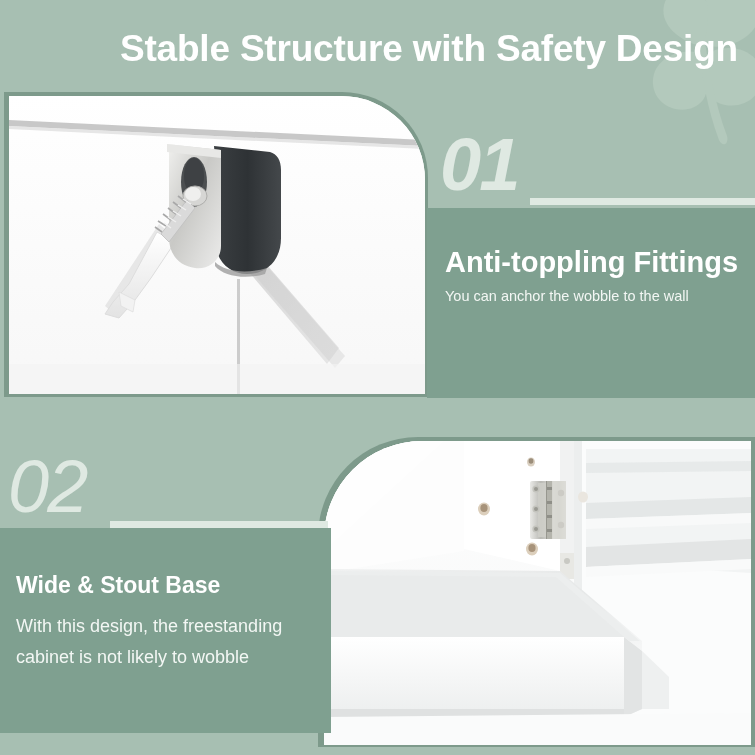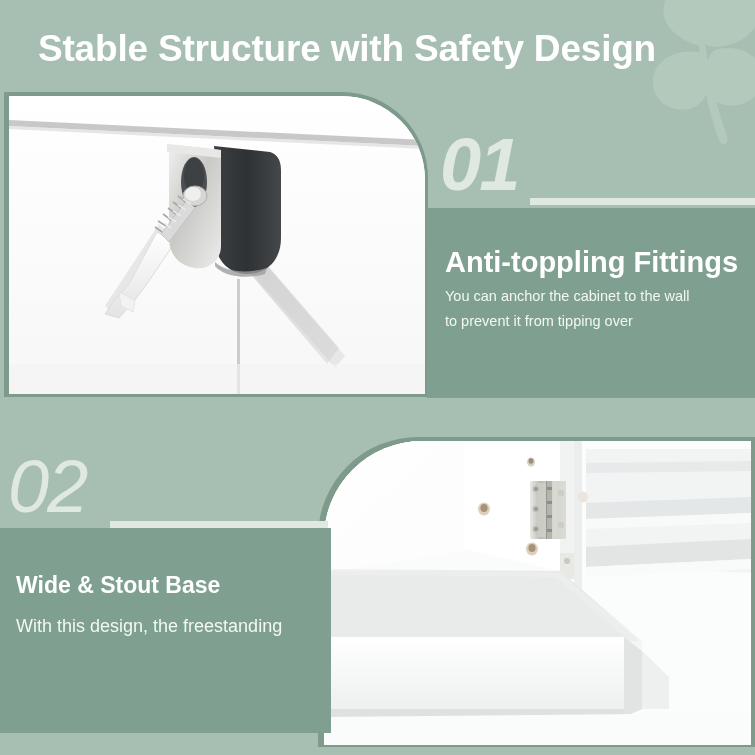--- a/index.html
+++ b/index.html
@@ -20,20 +20,21 @@
     z-index:1;
   }
 
   
   .headline {
     position:absolute;
     left:38px; top:18px;
     width:700px; height:60px;
     display:flex; align-items:center;
     z-index:5;
+    justify-content:flex-end;
   }
   .headline-text {
     color:#ffffff;
     font-size:37px;
     font-weight:bold;
     letter-spacing:-0.2px;
     white-space:nowrap;
     line-height:1;
   }
 
@@ -264,22 +265,21 @@
       <rect x="0" y="268" width="416" height="30" fill="#f4f4f4" opacity="0.6"></rect>
     </svg>
   </div>
 
   <div class="num01">01</div>
   <div class="rule01"></div>
 
   <div class="panel01">
     <div class="ftitle">Anti-toppling Fittings</div>
     <div class="fdesc">
-      <div>You can anchor the cabinet to the wall</div>
-      <div>to prevent it from tipping over</div>
+      <div>You can anchor the wobble to the wall</div>
     </div>
   </div>
 </div>
 
 <div class="block-02">
 
   <div class="photo2-shadow"></div>
 
   <div class="photo2">
     <svg viewBox="0 0 427 304" xmlns="http://www.w3.org/2000/svg">
@@ -373,15 +373,16 @@
     </svg>
   </div>
 
   <div class="num02">02</div>
   <div class="rule02"></div>
 
   <div class="panel02">
     <div class="ftitle">Wide &amp; Stout Base</div>
     <div class="fdesc">
       <div>With this design, the freestanding</div>
+      <div>cabinet is not likely to wobble</div>
     </div>
   </div>
 </div>
 
 </body></html>

